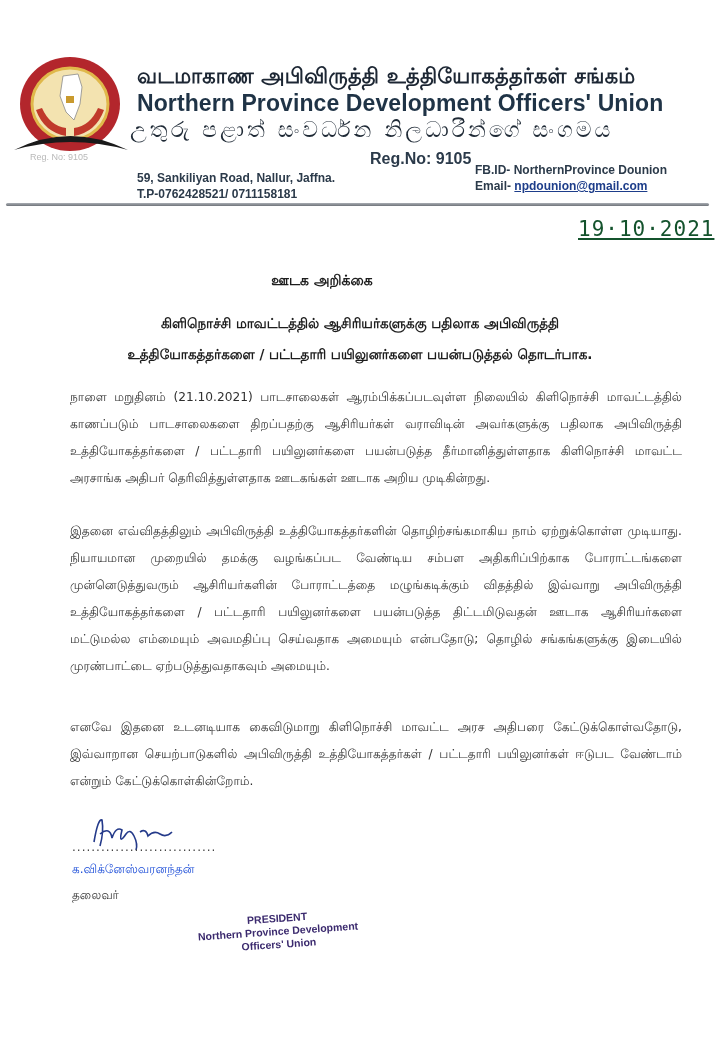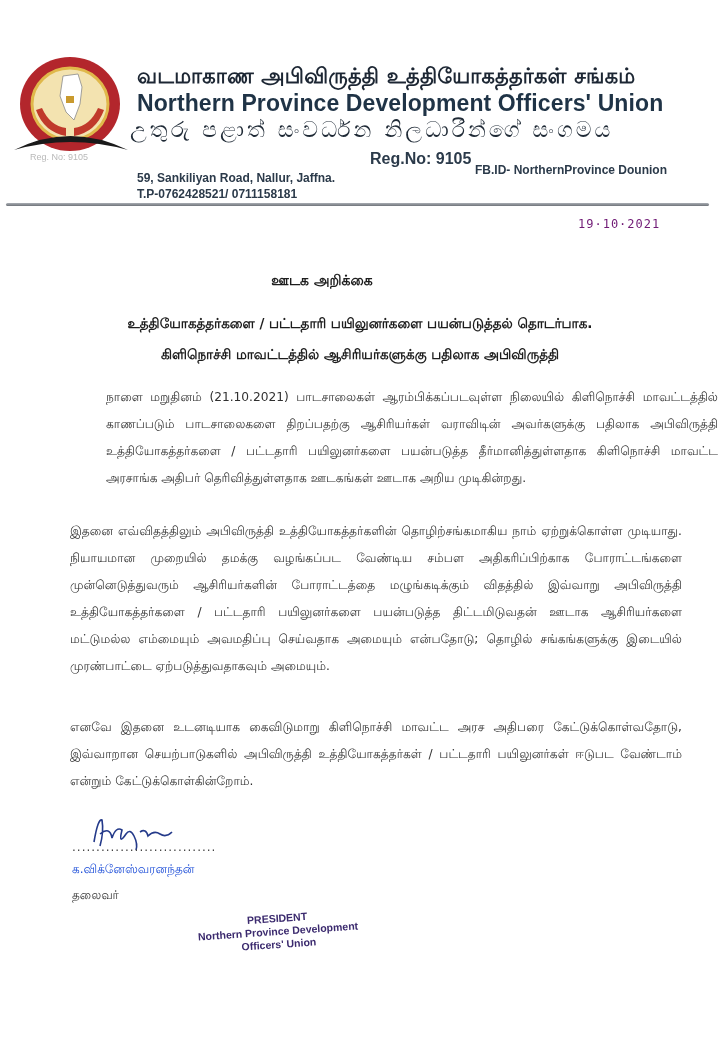--- a/index.html
+++ b/index.html
@@ -10,25 +10,25 @@
   .logo { position:absolute; left:8px; top:52px; width:126px; height:110px; }
   .reg-faint { position:absolute; left:30px; top:152px; font-size:9px; color:#b9b9b9; font-family:"Liberation Sans", sans-serif; }
   .h-ta { position:absolute; left:137px; top:64px; font-size:21px; font-weight:bold; color:#1c2633; letter-spacing:0.2px; white-space:nowrap; }
   .h-en { position:absolute; left:137px; top:90px; font-size:23px; font-weight:bold; color:#1f3346; font-family:"Liberation Sans", sans-serif; white-space:nowrap; letter-spacing:0.1px;text-align:center; }
   .h-si { position:absolute; left:130px; top:117px; font-size:22px; color:#1f2a36; white-space:nowrap; letter-spacing:3px; }
   .reg { position:absolute; left:370px; top:150px; font-size:16px; font-weight:bold; color:#2b3a4a; font-family:"Liberation Sans", sans-serif; }
   .addr { position:absolute; left:137px; top:170px; font-size:12px; font-weight:bold; color:#2b3a4a; font-family:"Liberation Sans", sans-serif; line-height:16px; }
   .contact { position:absolute; left:475px; top:162px; font-size:12px; font-weight:bold; color:#2b3a4a; font-family:"Liberation Sans", sans-serif; line-height:16px; }
   .email-link { color:#1d3d8a; text-decoration:underline; }
   .rule { position:absolute; left:6px; top:203px; width:703px; height:3px; background:linear-gradient(#a9adb3,#6f747a); border-radius:2px; }
-  .date { position:absolute; left:578px; top:217px; font-size:12px; color:#701a75; font-family:"DejaVu Sans Mono", monospace; letter-spacing:1px; }
+  .date { position:absolute; left:578px; top:217px; font-size:21px; color:#14532d; font-family:"DejaVu Sans Mono", monospace; letter-spacing:1px;text-decoration:underline; }
   .title { position:absolute; left:0; width:644px; top:272px; text-align:center; font-size:14px; font-weight:bold; color:#1d1d1d; }
   .subject { position:absolute; left:60px; width:600px; top:308px; text-align:center; font-size:13.5px; font-weight:bold; color:#1d1d1d; line-height:31px; }
   .body { position:absolute; left:70px; width:612px; font-size:12.2px; color:#303030; line-height:27px; text-align:justify; }
-  .p1 { top:384px;margin-left:36px; }
+  .p1 { top:384px; }
   .p2 { top:518px; }
   .p3 { top:714px; }
   .sig { position:absolute; left:88px; top:812px; width:90px; height:40px; }
   .dots { position:absolute; left:72px; top:840px; font-size:12px; color:#444; letter-spacing:1px; }
   .signer { position:absolute; left:72px; top:862px; font-size:12px; color:#1d4ed8; }
   .role { position:absolute; left:72px; top:888px; font-size:12px; color:#333; }
   .stamp { position:absolute; left:188px; top:912px; width:180px; text-align:center; color:#3b2a6e; font-family:"Liberation Sans", sans-serif; font-weight:bold; font-size:10.5px; line-height:13px; transform:rotate(-4deg); }
 </style>
 </head>
 <body>
@@ -50,30 +50,31 @@
 
 <div class="reg">Reg.No: 9105</div>
 
 <div class="addr">
   <div>59, Sankiliyan Road, Nallur, Jaffna.</div>
   <div>T.P-0762428521/ 0711158181</div>
 </div>
 
 <div class="contact">
   <div>FB.ID- NorthernProvince Dounion</div>
+  <div><span>Email- </span><span class="email-link">npdounion@gmail.com</span></div>
 </div>
 
 <div class="rule"></div>
 
 <div class="date">19·10·2021</div>
 
 <div class="title">ஊடக அறிக்கை</div>
 <div class="subject">
+  <div>கிளிநொச்சி மாவட்டத்தில் ஆசிரியர்களுக்கு பதிலாக அபிவிருத்தி</div>
   <div>உத்தியோகத்தர்களை / பட்டதாரி பயிலுனர்களை பயன்படுத்தல் தொடர்பாக.</div>
-  <div>கிளிநொச்சி மாவட்டத்தில் ஆசிரியர்களுக்கு பதிலாக அபிவிருத்தி</div>
 </div>
 
 <div class="body p1">நாளை மறுதினம் (21.10.2021) பாடசாலைகள் ஆரம்பிக்கப்படவுள்ள நிலையில் கிளிநொச்சி மாவட்டத்தில் காணப்படும் பாடசாலைகளை திறப்பதற்கு ஆசிரியர்கள் வராவிடின் அவர்களுக்கு பதிலாக அபிவிருத்தி உத்தியோகத்தர்களை / பட்டதாரி பயிலுனர்களை பயன்படுத்த தீர்மானித்துள்ளதாக கிளிநொச்சி மாவட்ட அரசாங்க அதிபர் தெரிவித்துள்ளதாக ஊடகங்கள் ஊடாக அறிய முடிகின்றது.</div>
 <div class="body p2">இதனை எவ்விதத்திலும் அபிவிருத்தி உத்தியோகத்தர்களின் தொழிற்சங்கமாகிய நாம் ஏற்றுக்கொள்ள முடியாது. நியாயமான முறையில் தமக்கு வழங்கப்பட வேண்டிய சம்பள அதிகரிப்பிற்காக போராட்டங்களை முன்னெடுத்துவரும் ஆசிரியர்களின் போராட்டத்தை மழுங்கடிக்கும் விதத்தில் இவ்வாறு அபிவிருத்தி உத்தியோகத்தர்களை / பட்டதாரி பயிலுனர்களை பயன்படுத்த திட்டமிடுவதன் ஊடாக ஆசிரியர்களை மட்டுமல்ல எம்மையும் அவமதிப்பு செய்வதாக அமையும் என்பதோடு; தொழில் சங்கங்களுக்கு இடையில் முரண்பாட்டை ஏற்படுத்துவதாகவும் அமையும்.</div>
 <div class="body p3">எனவே இதனை உடனடியாக கைவிடுமாறு கிளிநொச்சி மாவட்ட அரச அதிபரை கேட்டுக்கொள்வதோடு, இவ்வாறான செயற்பாடுகளில் அபிவிருத்தி உத்தியோகத்தர்கள் / பட்டதாரி பயிலுனர்கள் ஈடுபட வேண்டாம் என்றும் கேட்டுக்கொள்கின்றோம்.</div>
 
 <svg class="sig" viewBox="0 0 90 40">
   <path d="M6 30 Q10 6 14 8 Q16 20 12 34 M12 22 Q22 14 24 26 Q28 14 34 18 Q30 34 38 22 Q42 16 46 24 Q50 32 48 38 M52 20 Q58 16 60 24 Q66 18 72 22 Q78 26 84 20" fill="none" stroke="#243a8a" stroke-width="1.6"></path>
 </svg>
 <div class="dots">..............................</div>

